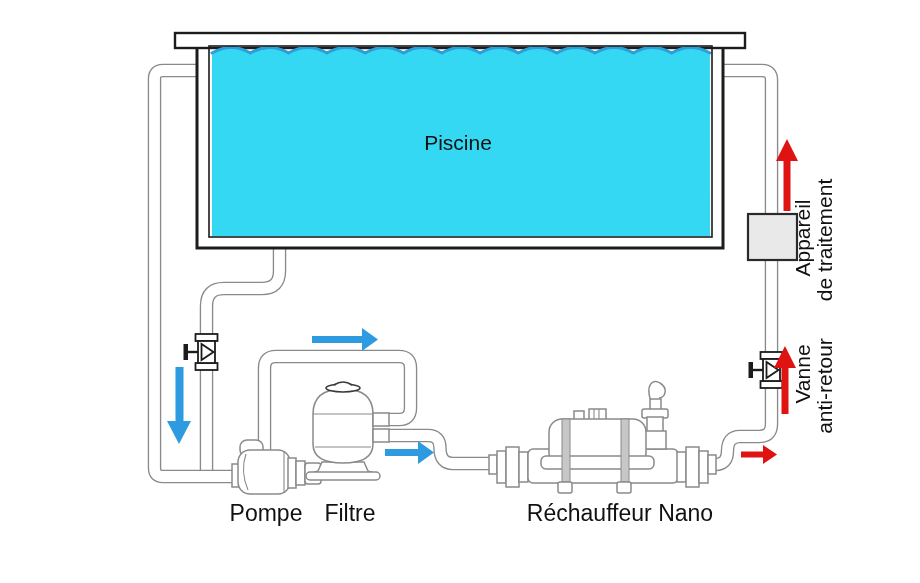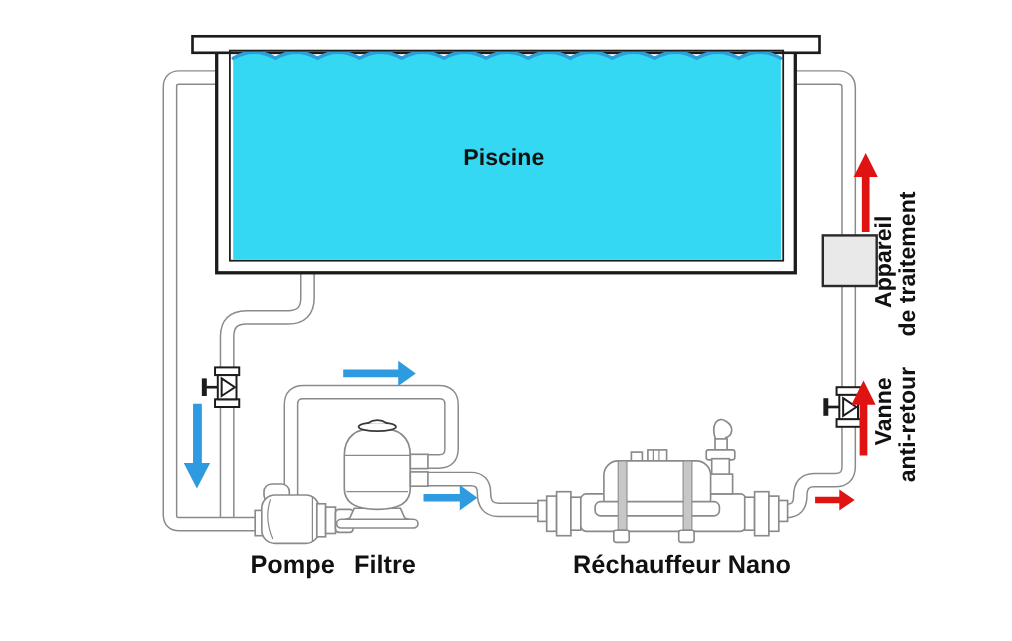--- a/index.html
+++ b/index.html
@@ -1,16 +1,16 @@
 <!DOCTYPE html>
 <html style="--background: #ffffff; --water: #35d8f2; --wave-stroke: #2d9fd8; --pool-outline: #1c1c1c; --pipe-outline: #8a8a8a; --pipe-fill: #ffffff; --equipment-outline: #8a8a8a; --valve-dark: #1c1c1c; --treatment-box-fill: #e9e9e9; --treatment-box-border: #2a2a2a; --arrow-blue: #2e9be0; --arrow-red: #e01313; --label-color: #111111;"><head>
 <meta charset="utf-8">
 <style>
   html,body{margin:0;padding:0;background:#fff;}
-  .canvas{position:relative;width:920px;height:583px;background:var(--background,#fff);overflow:hidden;font-weight:bold;}
+  .canvas{position:relative;width:920px;height:583px;background:var(--background,#fff);overflow:hidden;}
   svg{display:block;}
   .pipe-casing{fill:none;stroke:var(--pipe-outline);stroke-width:13.5px;}
   .pipe-inner{fill:none;stroke:var(--pipe-fill);stroke-width:10.8px;}
   .equip{fill:#ffffff;stroke:var(--equipment-outline);stroke-width:1.5px;}
   .equip-dark{fill:#ffffff;stroke:#3a3a3a;stroke-width:1.6px;}
   .seam{fill:none;stroke:var(--equipment-outline);stroke-width:1.1px;}
   .strap{fill:#c7c7c7;stroke:var(--equipment-outline);stroke-width:1px;}
   .pool-wall{fill:#ffffff;stroke:var(--pool-outline);stroke-width:3px;}
   .pool-inner{fill:none;stroke:var(--pool-outline);stroke-width:1.6px;}
   .pool-lip{fill:#ffffff;stroke:var(--pool-outline);stroke-width:2.4px;}

